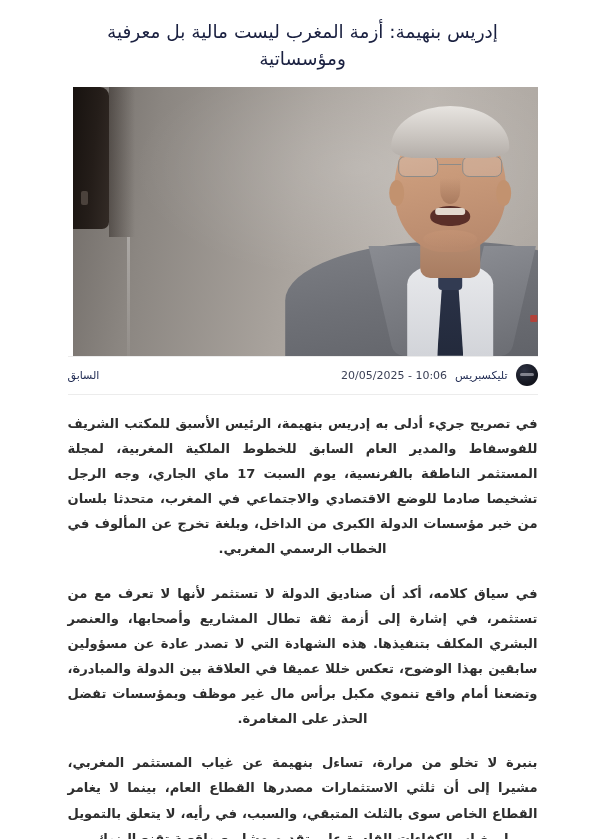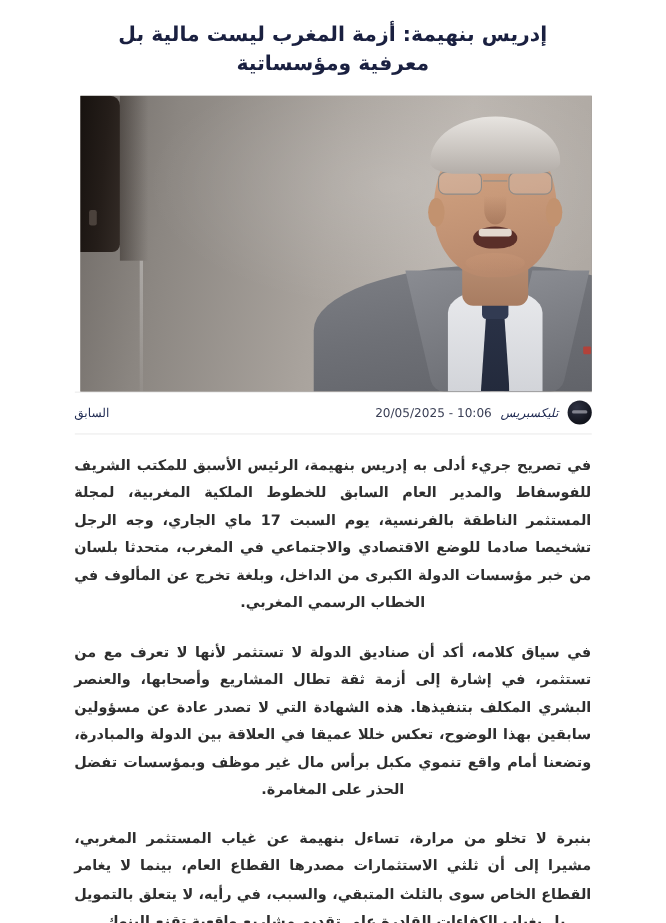--- a/index.html
+++ b/index.html
@@ -26,21 +26,21 @@
   .content-column {
     width: 470px;
     margin: 0 auto;
     padding-top: 18px;
   }
 
   
   .article-title {
     font-size: 18.5px;
     line-height: 1.48;
-    font-weight: bold;
+    font-weight: normal;
     color: #1a2040;
     text-align: center;
     margin: 0 0 14px 0;
     letter-spacing: 0;
     padding: 0 8px;
   }
 
   
   .hero-figure {
     margin: 0;
@@ -310,21 +310,20 @@
     top: 9px;
     width: 14px;
     height: 3px;
     background: rgba(205,205,215,0.55);
     border-radius: 2px;
   }
   .author-name {
     font-size: 11px;
     color: #1f2a52;
     font-weight: normal;
-    font-style: italic;
   }
   .timestamp {
     font-size: 11px;
     color: #3a3f55;
     direction: ltr;
     unicode-bidi: embed;
   }
   .category-tag {
     font-size: 11px;
     color: #1f2a52;

